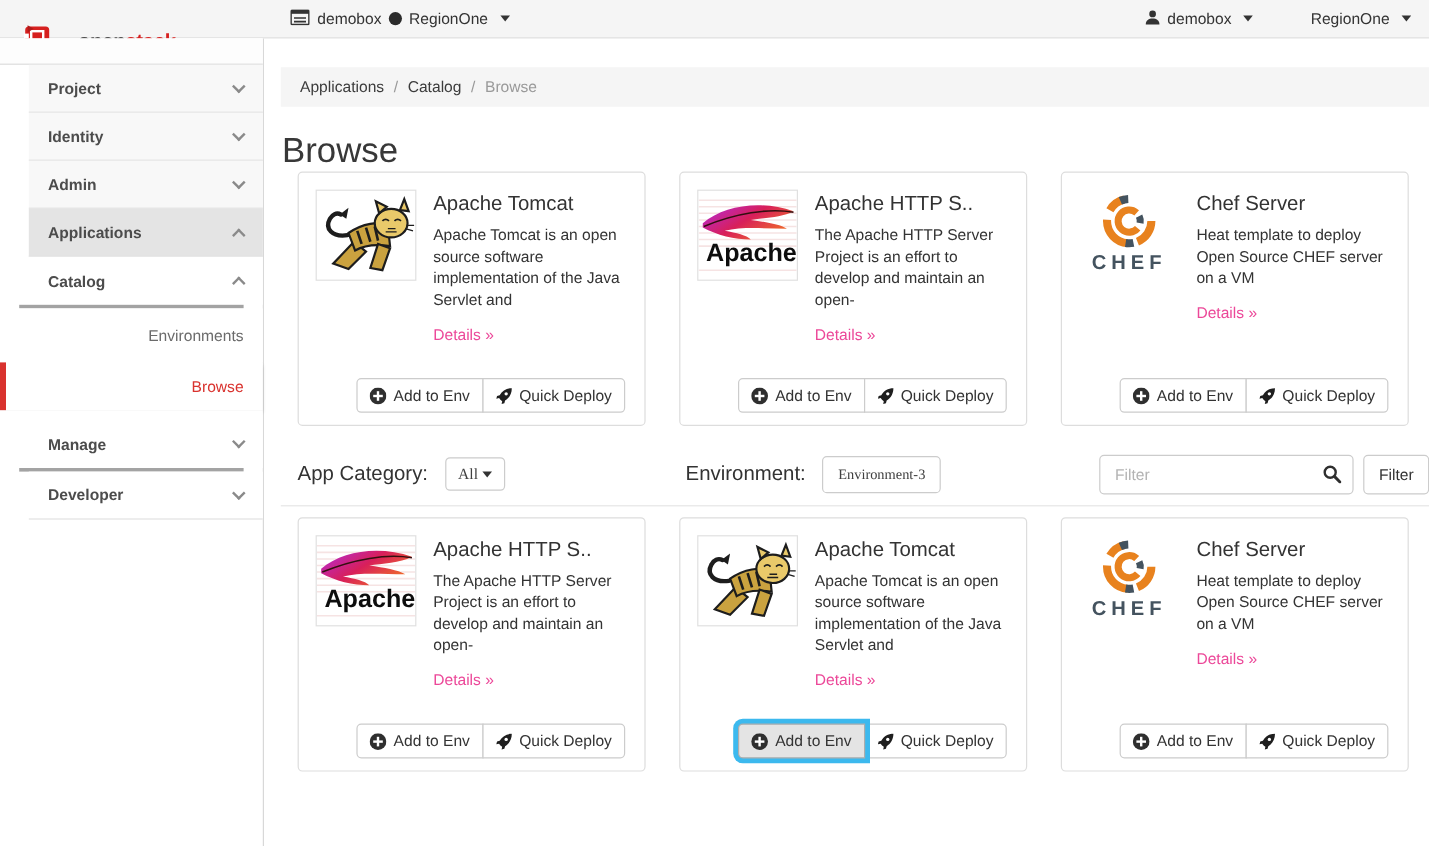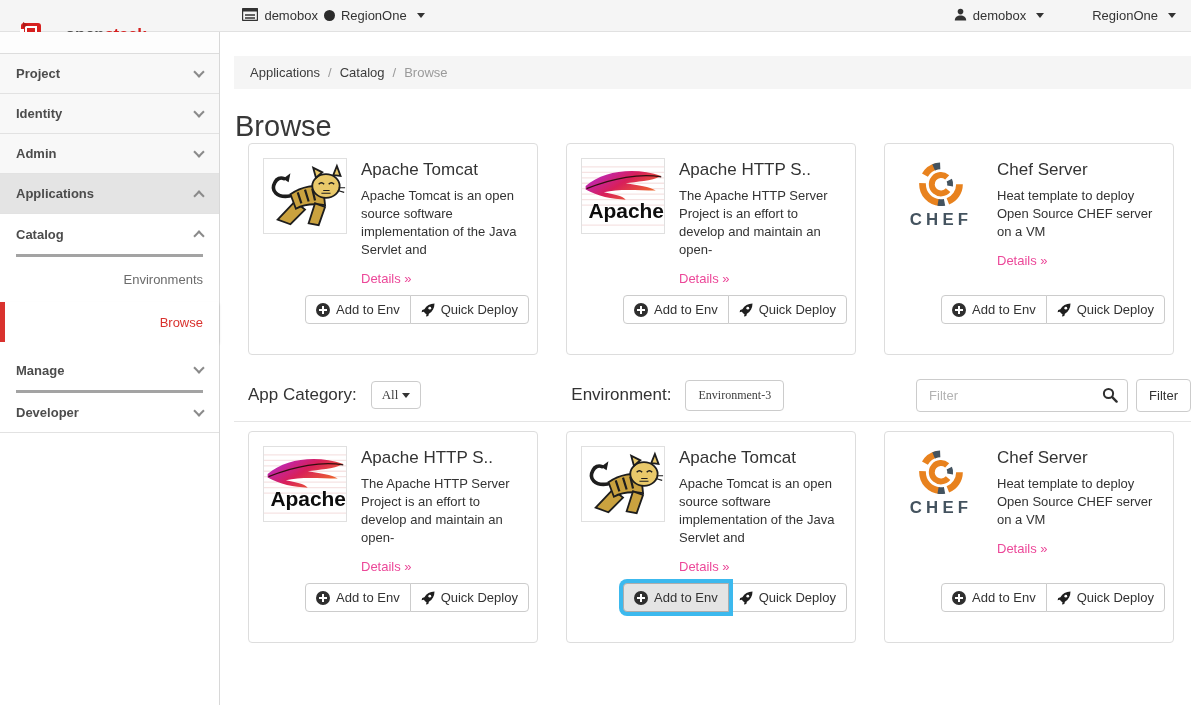--- a/index.html
+++ b/index.html
@@ -18,21 +18,21 @@
   .caret { display:inline-block; width:0; height:0; border-left:4px solid transparent;
     border-right:4px solid transparent; border-top:5px solid #333; margin-left:4px; }
   .topbar-right { margin-left:auto; display:flex; align-items:center; gap:48px; }
   .top-menu { display:flex; align-items:center; gap:6px; font-size:13px; cursor:pointer; }
 
   
   .sidebar { position:absolute; top:32px; left:0; width:220px; height:673px;
     background:#fff; border-right:1px solid #d8d8d8; }
   .side-spacer { height:22px; background:#fdfdfd; border-bottom:1px solid #ddd; }
   .side-item { height:40px; display:flex; align-items:center; justify-content:space-between;
-    padding:0 16px; background:#f8f8f8; border-bottom:1px solid #e2e2e2; cursor:pointer; }
+    padding:0 16px; background:#f8f8f8; border-bottom:1px solid #e2e2e2; cursor:pointer;margin-left:24px; }
   .side-item .lbl { font-size:13px; font-weight:bold; color:#4c4c4c; }
   .side-item.open-head { background:#e4e4e4; }
   .side-item.sub-head { background:#fff; border-bottom:none; }
   .chev { width:8px; height:8px; border-right:2px solid #8a8a8a; border-bottom:2px solid #8a8a8a;
     display:inline-block; }
   .chev.down { transform:rotate(45deg); margin-top:-4px; }
   .chev.up { transform:rotate(-135deg); margin-top:4px; }
   .gray-bar { height:3px; background:#a3a3a3; margin:0 16px; }
   .side-link { height:45px; display:flex; align-items:center; justify-content:flex-end;
     padding:0 16px; background:#fff; font-size:13px; color:#6b6b6b; cursor:pointer; }
@@ -55,22 +55,22 @@
     padding:14px; position:relative; background:#fff; }
   .card-top { display:flex; }
   .logo-box { width:84px; height:76px; flex:none; margin-right:14px; display:flex;
     align-items:center; justify-content:center; background:#fff; overflow:hidden; }
   .logo-box.bordered { border:1px solid #e0e0e0; }
   .card-info { flex:1; min-width:0; }
   .card-title { font-size:17px; color:#333; margin:2px 0 7px; }
   .card-desc { font-size:13px; line-height:18px; color:#333; }
   .details-link { display:inline-block; margin-top:12px; font-size:13px;
     color:#ec4899; text-decoration:none; cursor:pointer; }
-  .card-actions { position:absolute; left:0; right:0; bottom:30px; display:flex;
-    justify-content:center; padding-left:48px; }
+  .card-actions { position:absolute; left:0; right:0; bottom:10px; display:flex;
+    padding-left:48px; }
   .btn { display:inline-flex; align-items:center; gap:6px; padding:6px 10px; font-size:13px;
     color:#333; background:#fff; border:1px solid #ccc; cursor:pointer;
     font-family:"Liberation Sans", sans-serif; }
   .btn-left { border-radius:4px 0 0 4px; }
   .btn-right { border-radius:0 4px 4px 0; margin-left:-1px; }
   .btn .icon { display:inline-flex; }
   .btn.hl { box-shadow:0 0 0 4px #3cb9ee; background:#e4e4e4; border-color:#adadad; position:relative; z-index:1; }
 
   
   .filter-row { display:flex; align-items:center; margin-top:23px; padding-left:14px; height:34px; }

